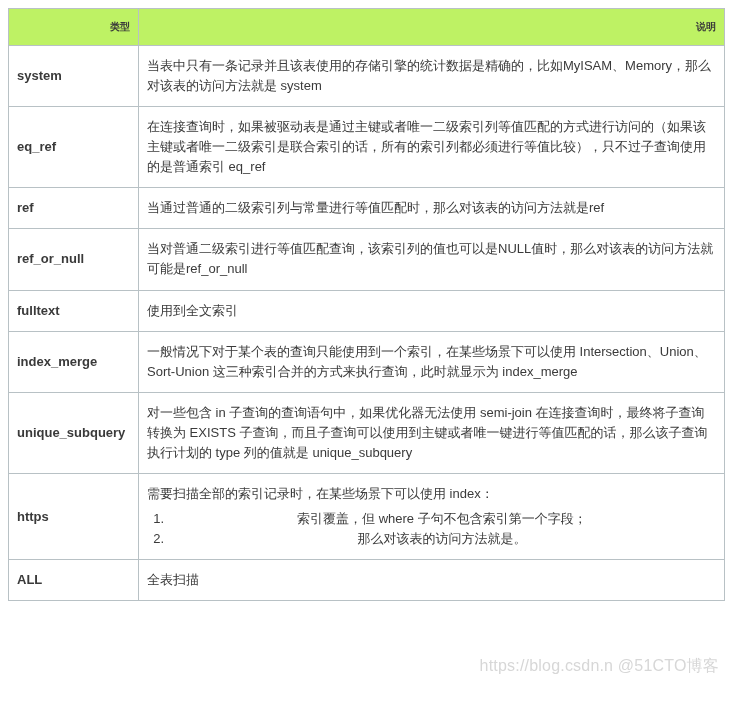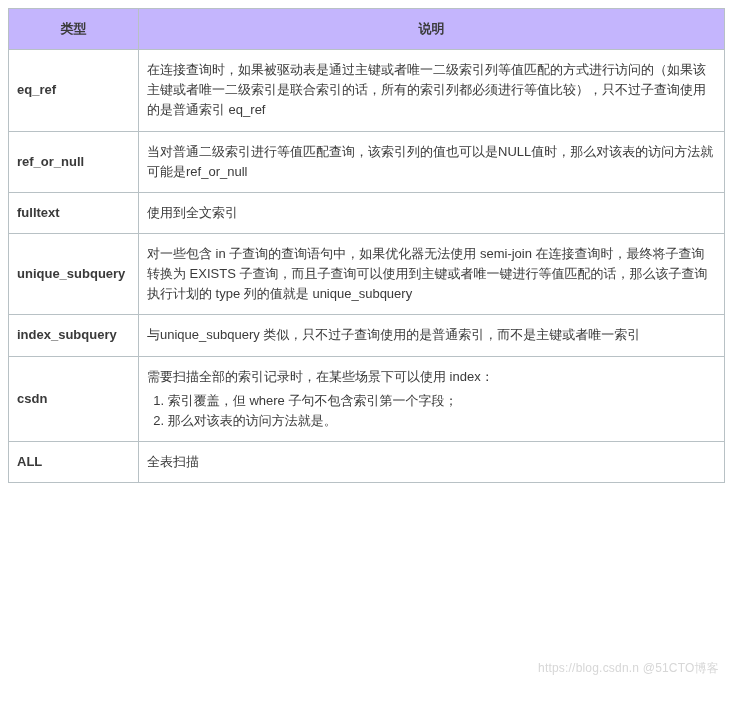--- a/index.html
+++ b/index.html
@@ -18,32 +18,32 @@
     table-layout: fixed;
   }
   .tbl th, .tbl td {
     border: 1px solid #b8c1c5;
     padding: 10px 8px;
     vertical-align: middle;
     line-height: 1.55;
     word-break: break-word;
   }
   .tbl th {
-    background: #c4b5fd;
+    background: #bef264;
     font-weight: 700;
-    text-align: center;
-    font-size: 13px;
+    text-align: right;
+    font-size: 10px;
   }
   .col-type { width: 130px; font-weight: 700; }
-  .desc-list { margin: 4px 0 0 1.6em; padding: 0; }
+  .desc-list { margin: 4px 0 0 1.6em; padding: 0; text-align: center; }
   .watermark {
     position: fixed;
     right: 14px;
     bottom: 30px;
-    font-size: 12px;
+    font-size: 16px;
     color: #d7d7d7;
     pointer-events: none;
     letter-spacing: .2px;
   }
 </style>
 </head>
 <body>
 
 <table class="tbl">
   <colgroup>
@@ -51,41 +51,49 @@
       <col>
     </colgroup>
   <thead>
     <tr>
       <th>类型</th>
       <th>说明</th>
     </tr>
   </thead>
   <tbody>
     <tr>
+      <td class="col-type">system</td>
+      <td>当表中只有一条记录并且该表使用的存储引擎的统计数据是精确的，比如MyISAM、Memory，那么对该表的访问方法就是 system</td>
+    </tr>
+    <tr>
       <td class="col-type">eq_ref</td>
       <td>在连接查询时，如果被驱动表是通过主键或者唯一二级索引列等值匹配的方式进行访问的（如果该主键或者唯一二级索引是联合索引的话，所有的索引列都必须进行等值比较），只不过子查询使用的是普通索引 eq_ref</td>
+    </tr>
+    <tr>
+      <td class="col-type">ref</td>
+      <td>当通过普通的二级索引列与常量进行等值匹配时，那么对该表的访问方法就是ref</td>
     </tr>
     <tr>
       <td class="col-type">ref_or_null</td>
       <td>当对普通二级索引进行等值匹配查询，该索引列的值也可以是NULL值时，那么对该表的访问方法就可能是ref_or_null</td>
     </tr>
     <tr>
       <td class="col-type">fulltext</td>
       <td>使用到全文索引</td>
     </tr>
     <tr>
+      <td class="col-type">index_merge</td>
+      <td>一般情况下对于某个表的查询只能使用到一个索引，在某些场景下可以使用 Intersection、Union、Sort-Union 这三种索引合并的方式来执行查询，此时就显示为 index_merge</td>
+    </tr>
+    <tr>
       <td class="col-type">unique_subquery</td>
       <td>对一些包含 in 子查询的查询语句中，如果优化器无法使用 semi-join 在连接查询时，最终将子查询转换为 EXISTS 子查询，而且子查询可以使用到主键或者唯一键进行等值匹配的话，那么该子查询执行计划的 type 列的值就是 unique_subquery</td>
     </tr>
     <tr>
-      <td class="col-type">index_subquery</td>
-      <td>与unique_subquery 类似，只不过子查询使用的是普通索引，而不是主键或者唯一索引</td>
-    </tr>
-    <tr>
-      <td class="col-type">csdn</td>
+      <td class="col-type">https</td>
       <td>
         <span>需要扫描全部的索引记录时，在某些场景下可以使用 index：</span>
         <ol class="desc-list">
           <li>索引覆盖，但 where 子句不包含索引第一个字段；</li>
           <li>那么对该表的访问方法就是。</li>
         </ol>
       </td>
     </tr>
     <tr>
       <td class="col-type">ALL</td>

